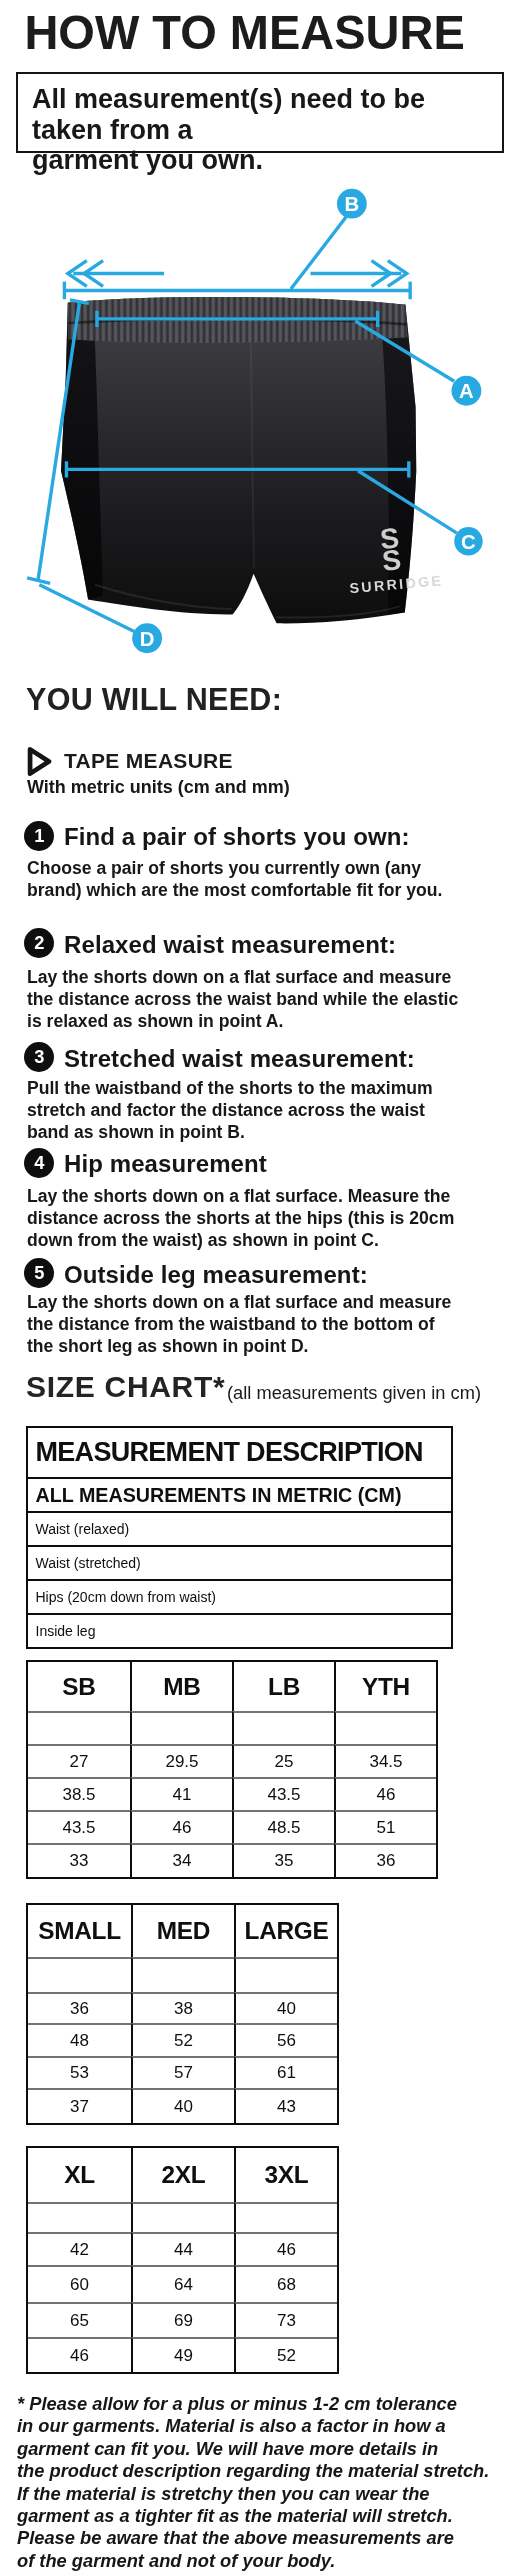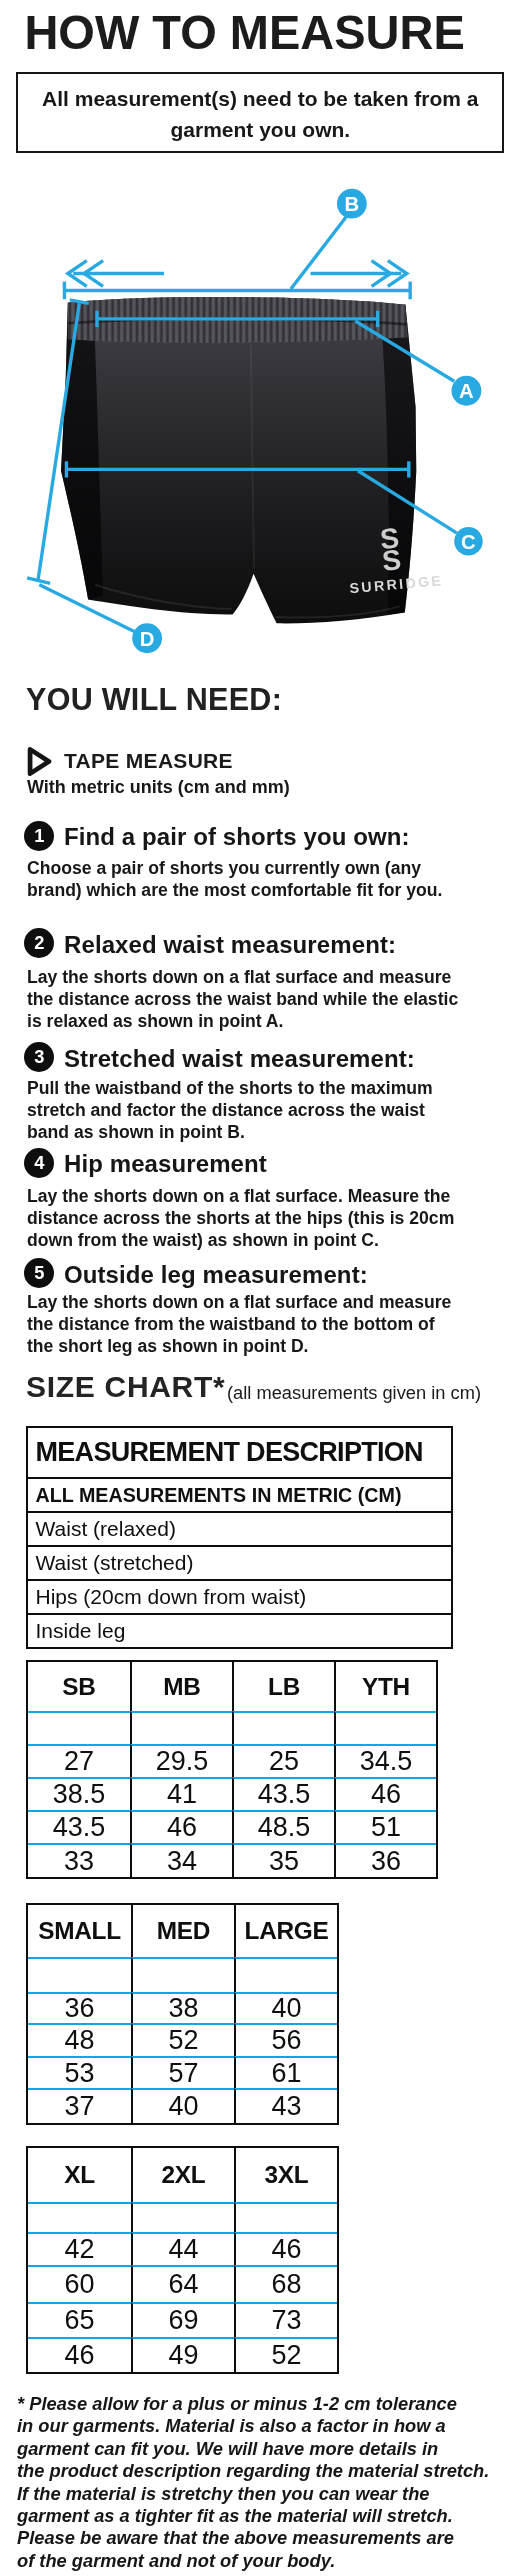--- a/index.html
+++ b/index.html
@@ -4,22 +4,22 @@
 <style>
   html,body{margin:0;padding:0;background:#ffffff;}
   .page{position:relative;width:520px;height:2576px;background:#fff;overflow:hidden;
         font-family:"Liberation Sans", sans-serif;color:#1f1f1f;}
   .abs{position:absolute;}
 
   .title{left:24.4px;top:4.1px;font-size:47px;font-weight:bold;letter-spacing:0px;
          color:#1c1c1c;white-space:nowrap;transform:scaleY(1.02);transform-origin:top left;}
 
   .notice-box{left:16.3px;top:72px;width:484px;height:77px;border:2.7px solid #151515;}
-  .notice-text{padding:10.2px 13.6px;font-size:21px;font-weight:bold;line-height:30.5px;color:#181818;
-               white-space:pre-line;text-align:center;}
+  .notice-text{padding:10.2px 13.6px;font-size:27px;font-weight:bold;line-height:30.5px;color:#181818;
+               white-space:pre-line;}
 
   .figure-wrap{left:0;top:163px;width:520px;height:522px;}
 
   .ywn{left:26px;top:682px;font-size:30.5px;font-weight:bold;letter-spacing:0.3px;color:#222;}
 
   .tape-icon{left:26px;top:746px;width:27px;height:31px;}
   .tape-label{left:64px;top:749px;font-size:21px;font-weight:bold;letter-spacing:0.3px;color:#1b1b1b;}
   .tape-note{left:27px;top:777px;font-size:18px;font-weight:bold;color:#181818;}
 
   .step-num{width:30px;height:30px;border-radius:50%;background:#0e0e0e;color:#fff;
@@ -29,26 +29,26 @@
   .step-body{left:27px;width:486px;font-size:17.6px;font-weight:bold;line-height:22px;color:#181818;
              white-space:pre-line;}
 
   .sc-head{left:26px;top:1370px;font-size:30px;font-weight:bold;letter-spacing:0.7px;color:#242424;}
   .sc-note{left:227px;top:1382px;font-size:18.3px;font-weight:normal;color:#1b1b1b;}
 
   .desc-tbl{left:26px;top:1426px;width:423px;border:2.7px solid #0d0d0d;background:#fff;}
   .desc-tbl > div{display:flex;align-items:center;padding-left:7.5px;color:#0f0f0f;}
   .d-head{height:49px;font-size:27px;font-weight:bold;letter-spacing:-0.7px;}
   .d-sub{height:32px;border-top:2px solid #0d0d0d;font-size:19.7px;font-weight:bold;}
-  .d-row{height:32px;border-top:2px solid #0d0d0d;font-size:21px;font-weight:normal;}
+  .d-row{height:32px;border-top:2px solid #0d0d0d;font-size:14px;font-weight:normal;}
 
   .tbl{display:grid;border:2.7px solid #0d0d0d;background:#fff;}
   .tbl .cl{display:flex;align-items:center;justify-content:center;
-           border-left:2px solid #0d0d0d;border-top:2px solid #0ea5e9;
-           font-size:27px;font-weight:normal;color:#0f0f0f;}
+           border-left:2px solid #0d0d0d;border-top:2px solid #737373;
+           font-size:17px;font-weight:normal;color:#0f0f0f;}
   .tbl .hd{font-weight:bold;font-size:24.4px;letter-spacing:-0.3px;}
   .cols4{grid-template-columns:repeat(4,102px);}
   .cols3{grid-template-columns:repeat(3,103px);}
   .cols4 .cl:nth-child(4n+1){border-left:none;}
   .cols4 .cl:nth-child(-n+4){border-top:none;}
   .cols3 .cl:nth-child(3n+1){border-left:none;}
   .cols3 .cl:nth-child(-n+3){border-top:none;}
   .tbl-youth{left:26px;top:1660px;grid-template-rows:49px 33px 33px 33px 33px 34px;}
   .tbl-sml{left:26px;top:1903px;grid-template-rows:52px 35px 31px 33px 32px 35px;}
   .tbl-xl{left:26px;top:2146px;grid-template-rows:54px 30px 33px 37px 35px 35px;}

